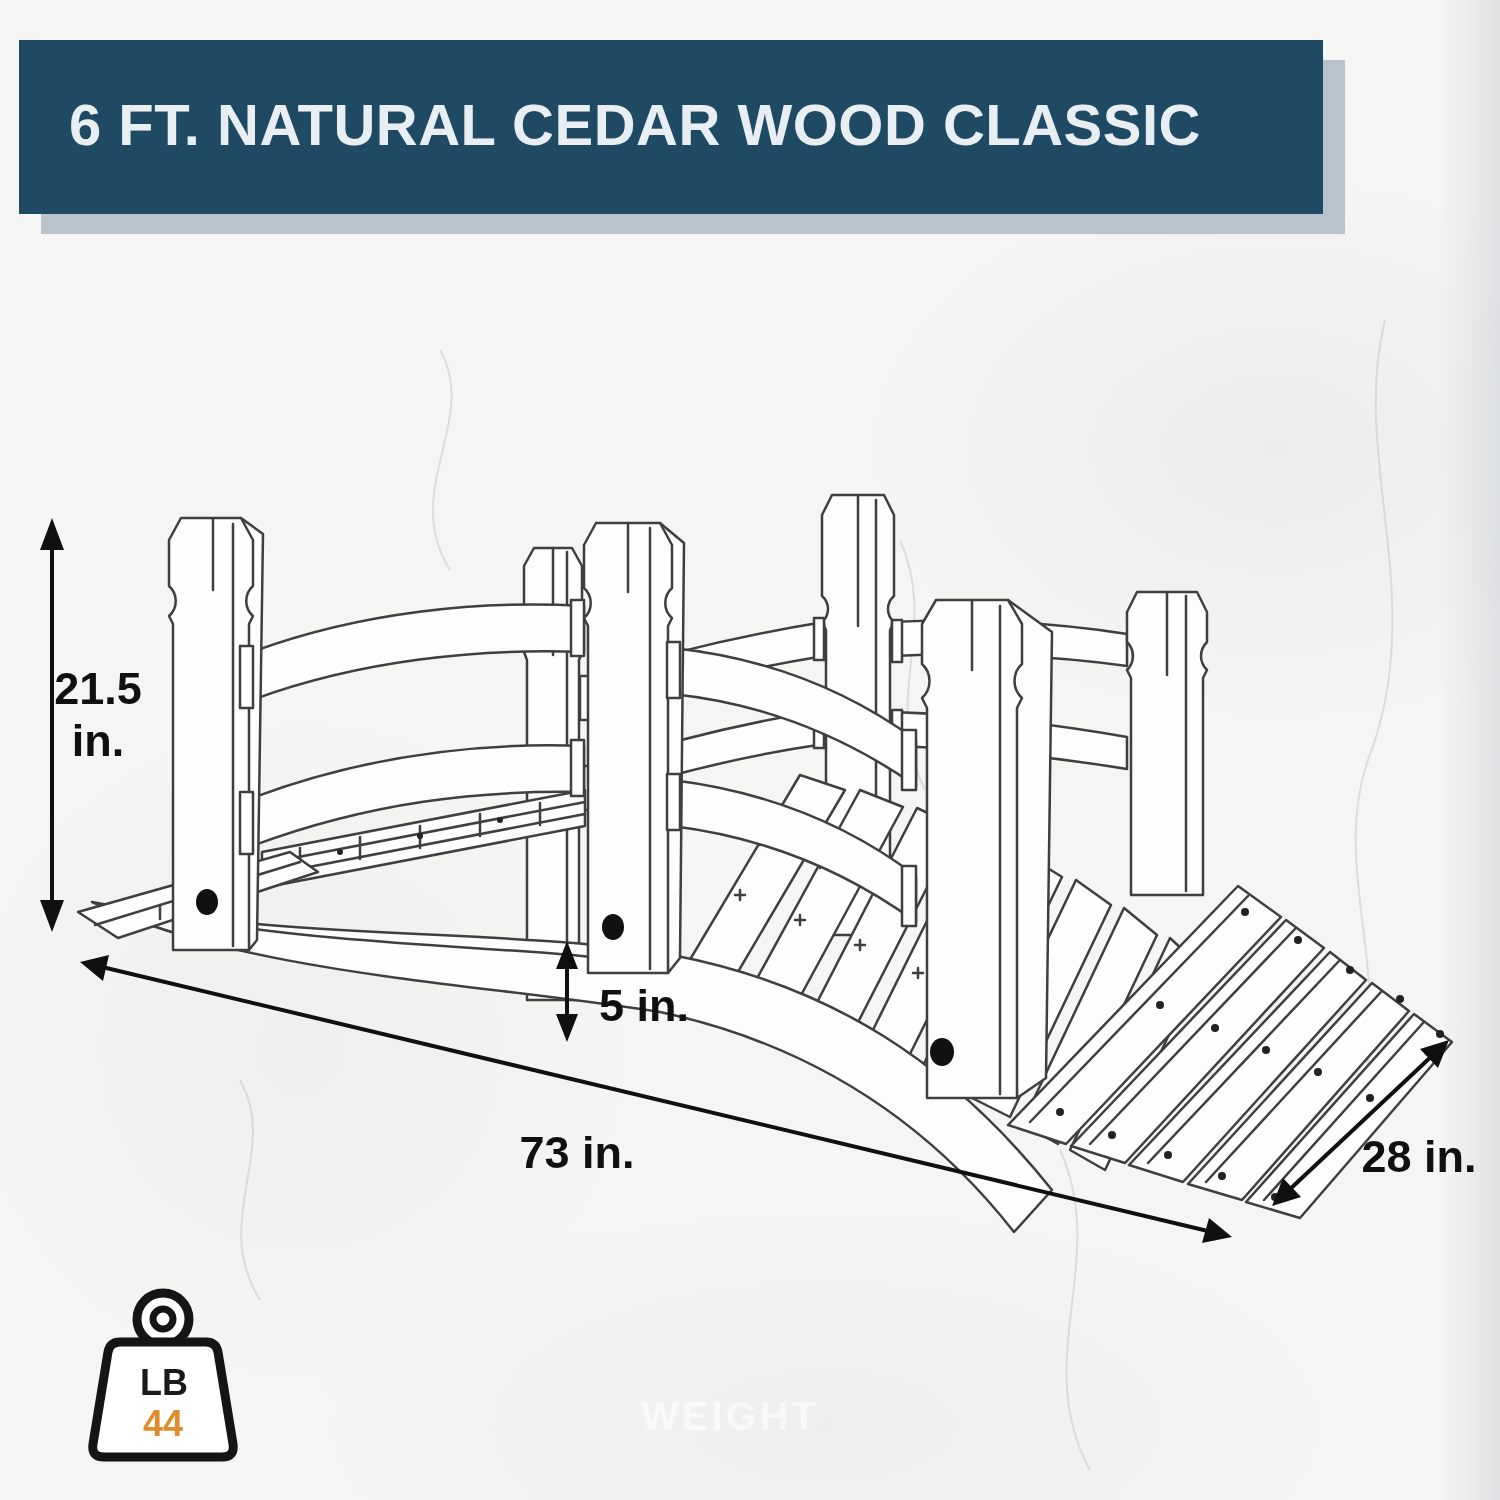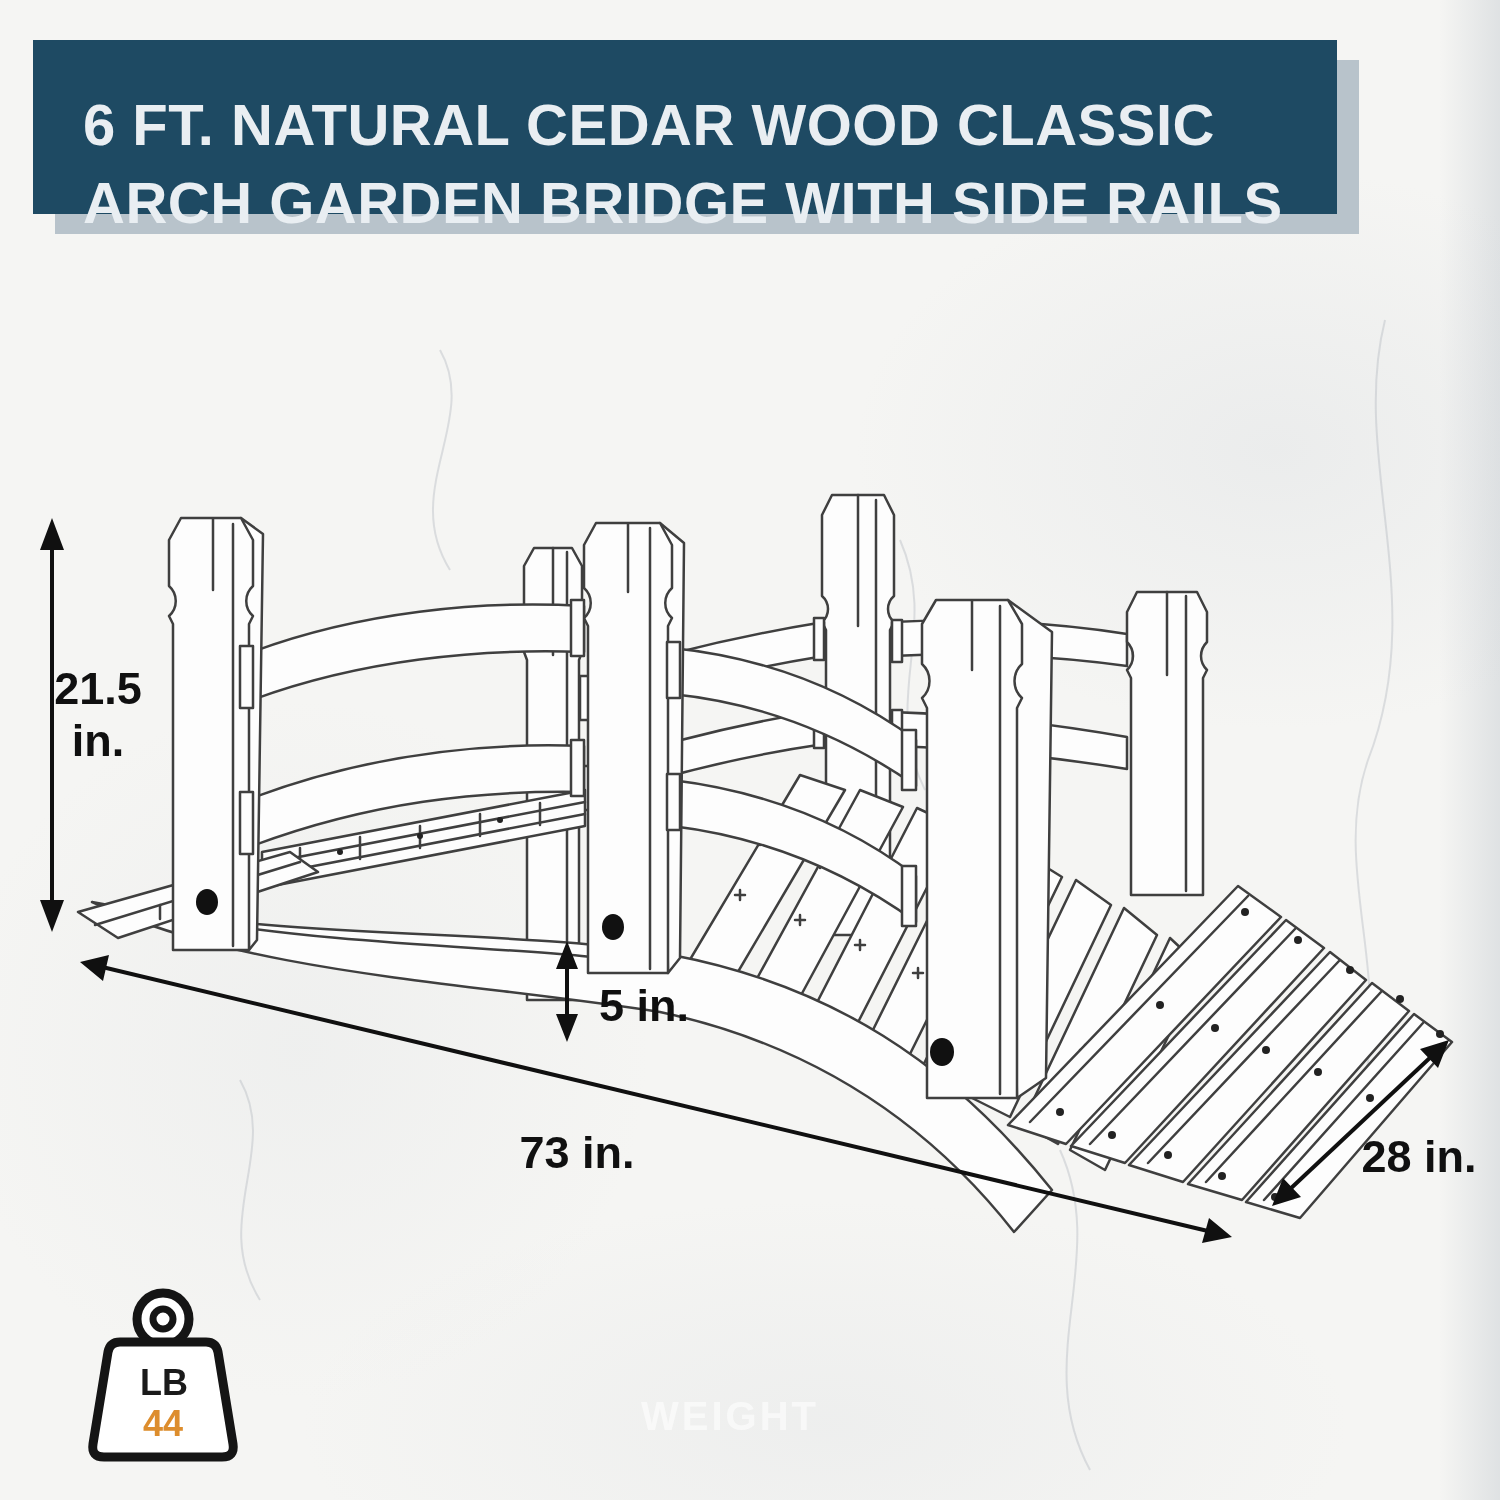--- a/index.html
+++ b/index.html
@@ -11,21 +11,21 @@
   
   .marble{
     position:absolute;inset:0;pointer-events:none;
     background:
       radial-gradient(600px 400px at 85% 30%, rgba(205,210,216,0.25), rgba(205,210,216,0) 70%),
       radial-gradient(500px 500px at 20% 70%, rgba(210,214,218,0.18), rgba(210,214,218,0) 70%),
       radial-gradient(700px 300px at 55% 95%, rgba(208,212,217,0.20), rgba(208,212,217,0) 75%),
       linear-gradient(90deg, rgba(255,255,255,0) 96%, rgba(196,202,208,0.45) 100%);
   }
   .banner{
-    position:absolute;left:33px;top:40px;width:1304px;height:174px;
+    position:absolute;left:19px;top:40px;width:1304px;height:174px;
     background:#1e4a63;
     box-shadow:22px 20px 0 #b8c3cb;
     color:#e9eef2;
     box-sizing:border-box;
     padding:46px 0 0 50px;
   }
   .banner .line{
     display:block;
     font-weight:bold;
     font-size:58px;
@@ -54,21 +54,20 @@
     opacity:0.6;
   }
 </style>
 </head>
 <body>
 
 <div class="marble"></div>
 
 <div class="banner">
   <span class="line">6 FT. NATURAL CEDAR WOOD CLASSIC</span>
-  <span class="line">ARCH GARDEN BRIDGE WITH SIDE RAILS</span>
 </div>
 
 <svg class="diagram" width="1500" height="1500" viewBox="0 0 1500 1500">
 
   <path d="M1385,320 C1350,460 1430,600 1368,760 C1330,870 1395,980 1360,1100
            M440,350 C480,420 400,490 450,570
            M1060,1150 C1110,1260 1030,1360 1090,1470
            M240,1080 C280,1150 210,1220 260,1300
            M900,540 C940,630 880,700 925,790" fill="none" stroke="rgba(170,176,183,0.35)" stroke-width="2"></path>
 

